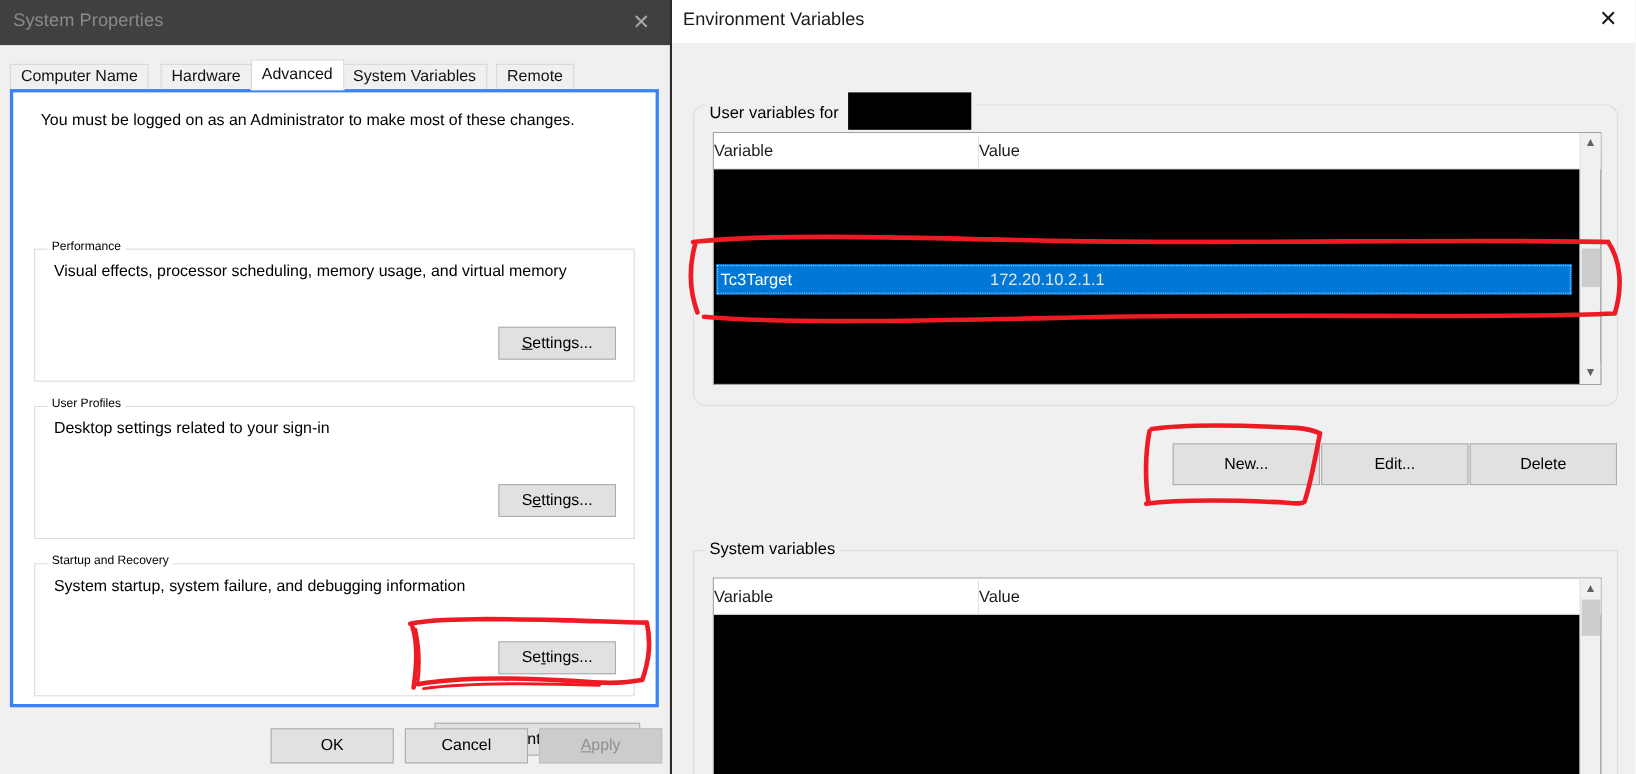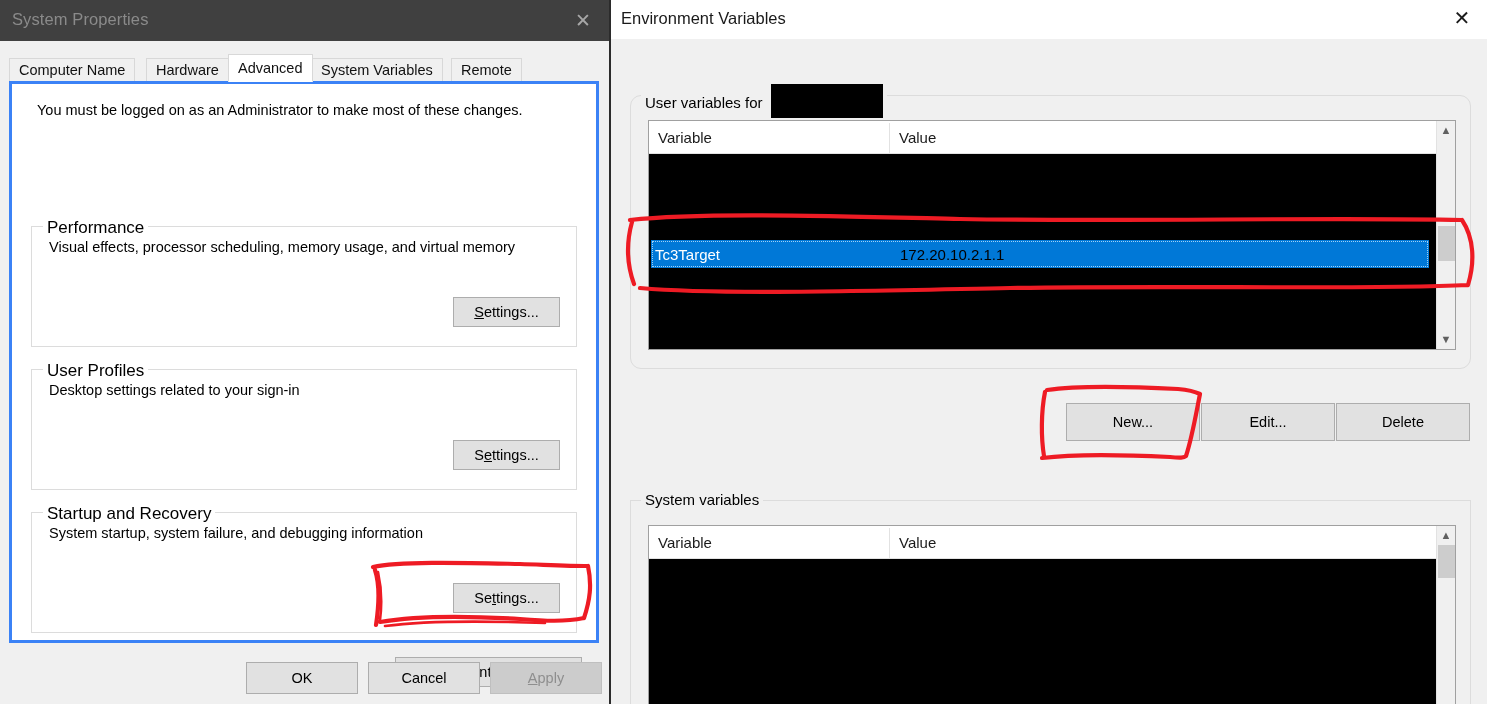--- a/index.html
+++ b/index.html
@@ -100,21 +100,21 @@
     width: 546px;
     border: 1px solid #dcdcdc;
     box-sizing: border-box;
     background: transparent;
   }
   .groupbox > .gb-legend {
     position: absolute;
     top: -9px; left: 11px;
     background: #ffffff;
     padding: 0 4px;
-    font-size: 17px;
+    font-size: 11px;
     white-space: nowrap;
   }
   .gb-text {
     position: absolute;
     left: 17px; top: 12px;
     font-size: 14.5px;
     white-space: nowrap;
   }
   .winbtn {
     box-sizing: border-box;
@@ -241,21 +241,21 @@
     box-sizing: border-box;
     border-bottom: 1px solid #e2e2e2;
   }
   .hdr-cell {
     position: absolute;
     top: 0; height: 33px;
     display: flex; align-items: center;
     font-size: 15px;
     color: #1a1a1a;
     box-sizing: border-box;
-    padding-left: 9px;
+    padding-left: 0;
   }
   .hdr-sep {
     position: absolute;
     top: 2px;
     width: 1px; height: 30px;
     background: #e2e2e2;
   }
   .list-body {
     position: absolute;
     left: 0; top: 33px;
@@ -273,21 +273,21 @@
     position: absolute;
     left: 4px; top: 0; bottom: 0;
     display: flex; align-items: center;
     color: #ffffff;
     font-size: 15px;
   }
   .row-cell-value {
     position: absolute;
     left: 249px; top: 0; bottom: 0;
     display: flex; align-items: center;
-    color: #000000;
+    color: #e5e5e5;
     font-size: 15px;
   }
 
   
   .vscroll {
     position: absolute;
     top: 0; right: 0;
     width: 19px;
     background: #f0f0f0;
     border-left: 1px solid #e2e2e2;

